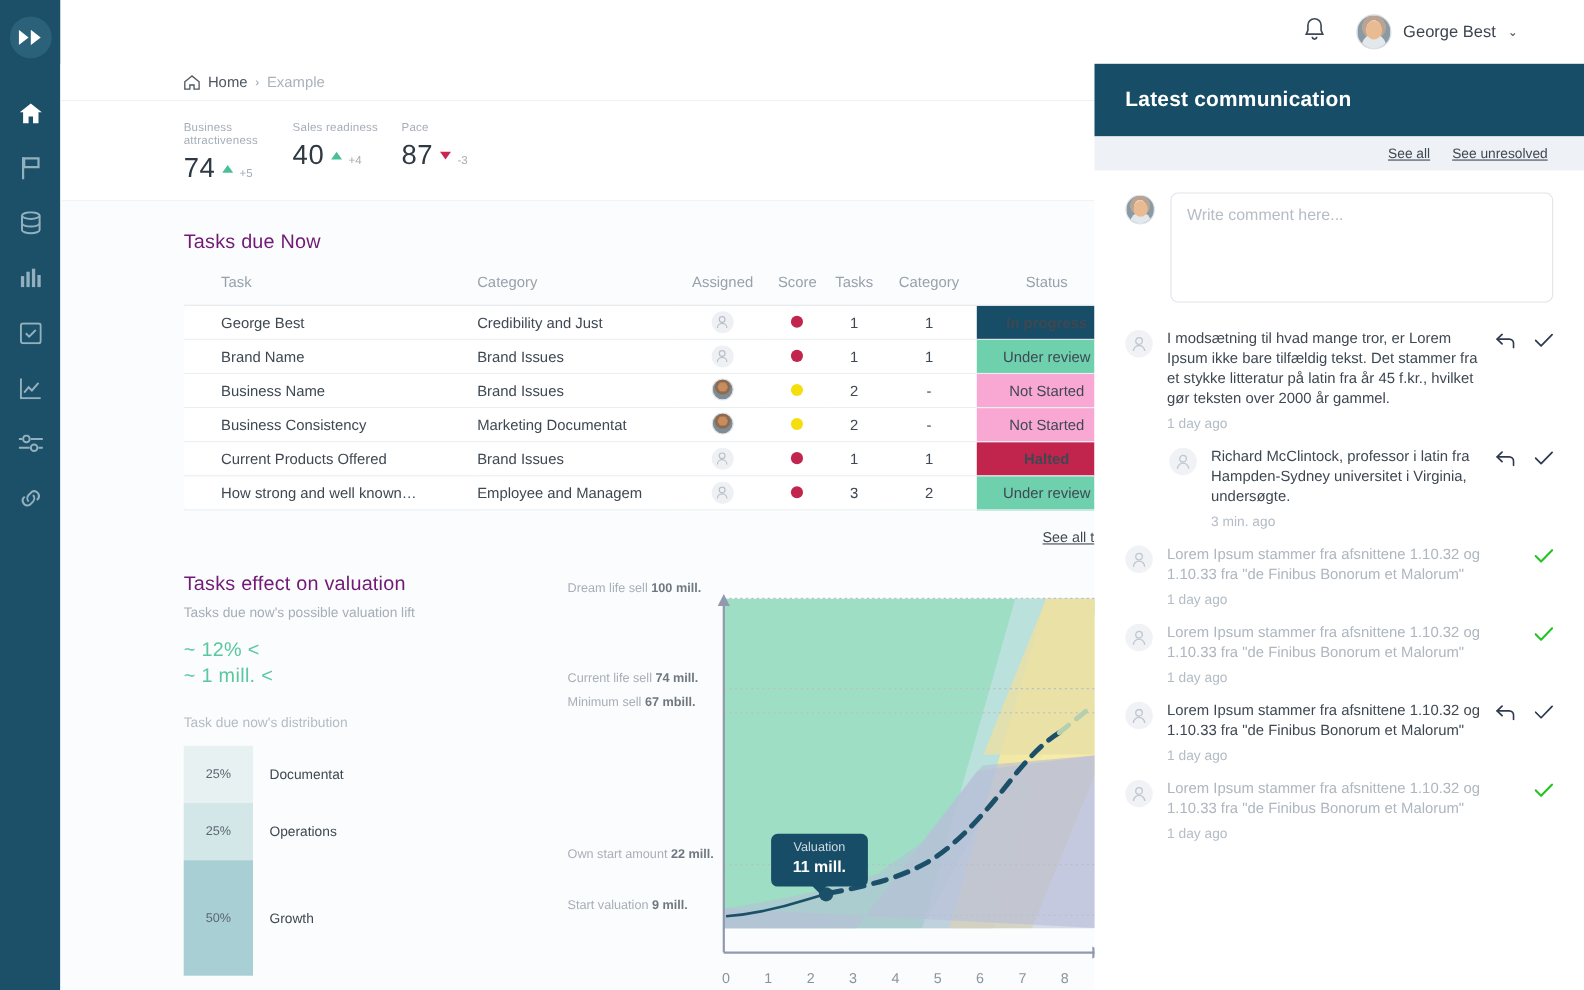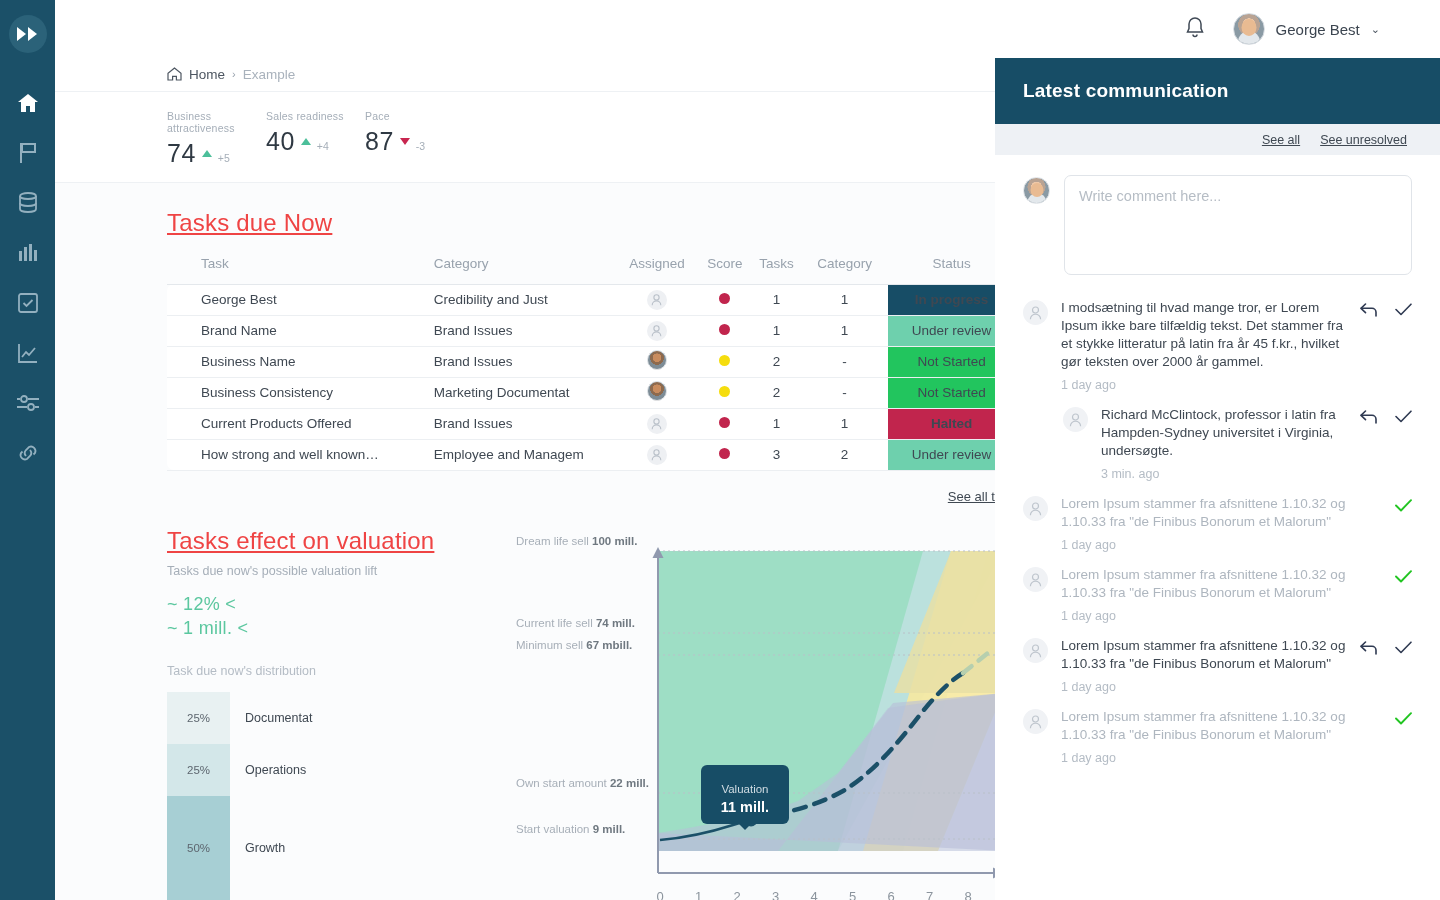--- a/index.html
+++ b/index.html
@@ -69,21 +69,21 @@
   .kpi { width: 99px; }
   .kpi-label { font-size: 10.5px; color: #a5aeb8; letter-spacing: .2px; }
   .kpi-row { display: flex; align-items: baseline; gap: 6px; margin-top: 5px; }
   .kpi-val { font-size: 25px; color: #2f3943; font-weight: 400; letter-spacing: .5px; }
   .tri-up { width:0;height:0;border-left:5px solid transparent;border-right:5px solid transparent;border-bottom:7px solid #4cbf9a; align-self:center;}
   .tri-down { width:0;height:0;border-left:5px solid transparent;border-right:5px solid transparent;border-top:7px solid #c8264f; align-self:center;}
   .kpi-delta { font-size: 10.5px; color: #a5aeb8; }
 
   .scroll-area { flex: 1 1 auto; overflow: hidden; padding: 0 0 0 112px; background:#fbfcfd; }
 
-  .sect-title { font-size: 24px; color: #ef4444; font-weight: 400; margin: 26px 0 0 0; letter-spacing:.2px;text-decoration:underline;}
+  .sect-title { font-size: 18px; color: #701a75; font-weight: 400; margin: 26px 0 0 0; letter-spacing:.2px;}
 
   
   .tasks-table { width: 848px; margin-top: 19px; border-collapse: collapse; table-layout: fixed; }
   .tasks-table thead th {
     font-size: 13.5px; font-weight: 400; color: #98a2ad; text-align: left;
     padding: 0 0 13px 0;
   }
   .th-task { width: 263px; padding-left: 34px !important; }
   .th-cat { width: 180px; }
   .th-assigned { width: 80px; text-align: center !important; }
@@ -109,21 +109,21 @@
     display:inline-flex; align-items:center; justify-content:center;
   }
   .av-photo {
     width: 20px; height: 20px; border-radius: 50%;
     background: radial-gradient(circle at 50% 38%, #c98c5e 0 30%, #8d6a4e 31% 48%, #7d8c96 49% 100%);
     display:inline-block; border:1px solid #e1e5e9;
   }
   .status-cell { text-align:center; font-size:13.5px; color:#fff; height:31px; }
   .st-inprogress { background:#174d66; font-weight:700; }
   .st-underreview { background:#6ed0ad; }
-  .st-notstarted { background:#22c55e;margin-left:39px; }
+  .st-notstarted { background:#f9a8d4;margin-left:39px; }
   .st-halted { background:#c1254d; font-weight:700; }
   .tasks-table tbody tr:first-child .status-cell { border-top-right-radius:7px; }
   .tasks-table tbody tr:last-child .status-cell { border-bottom-right-radius:7px; }
   .tasks-table tbody tr:first-child .td-task { border-top-left-radius:7px; }
   .tasks-table tbody tr:last-child .td-task { border-bottom-left-radius:7px; }
 
   .see-all-task { width:848px; text-align:right; margin-top:16px; }
   .see-all-task a { font-size:13px; color:#3f4852; text-decoration:underline; cursor:pointer; }
 
   
@@ -137,21 +137,21 @@
   .dist-seg { position:relative; display:flex; align-items:center; justify-content:center; font-size:11.5px; color:#5d666f; }
   .dist-seg .seg-name { position:absolute; left:78px; font-size:12.5px; color:#3f4852; white-space:nowrap; }
 
   
   .chart-box { position: relative; width: 500px; height: 370px; margin-left: 0; margin-top:6px;}
   .chart-svg { position:absolute; left:0; top:0; }
   .axis-lab { font-size: 11.5px; fill: #a7afb8; font-family:"Liberation Sans", sans-serif; }
   .tick-lab { font-size: 13px; fill:#8b949d; font-family:"Liberation Sans", sans-serif; }
   .tooltip-box {
     position:absolute; width:88px; background:#174d66; border-radius:6px;
-    padding:18px 6px 9px; text-align:center; color:#fff;
+    padding:7px 6px 9px; text-align:center; color:#fff;
   }
   .tooltip-box .tt-title { font-size:11.5px; color:#cfdbe2; }
   .tooltip-box .tt-val { font-size:14.5px; font-weight:700; margin-top:4px; }
   .tooltip-box::after {
     content:""; position:absolute; left:50%; bottom:-6px; transform:translateX(-50%);
     border-left:7px solid transparent; border-right:7px solid transparent; border-top:7px solid #174d66;
   }
 
   
   .rpanel { width: 445px; flex: 0 0 445px; background:#fff; display:flex; flex-direction:column; }

